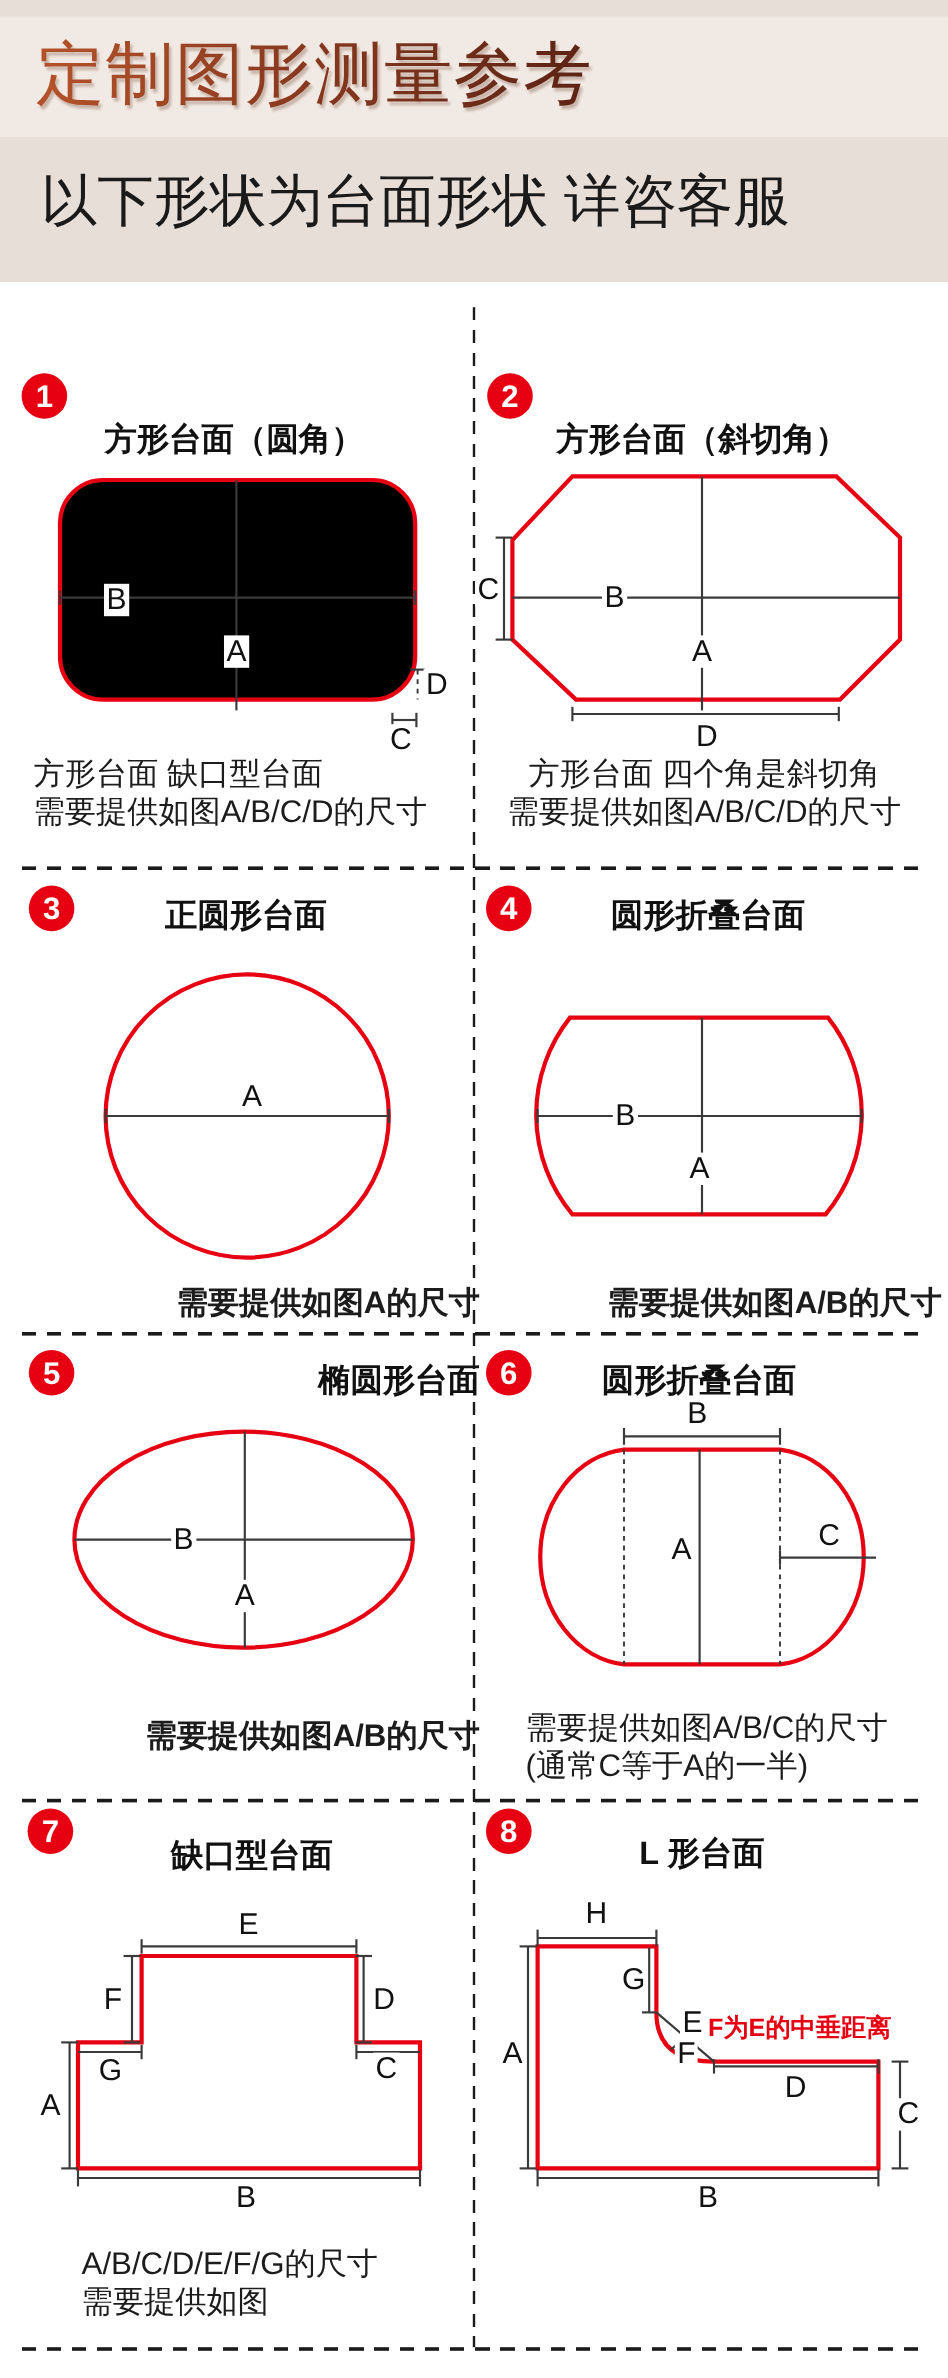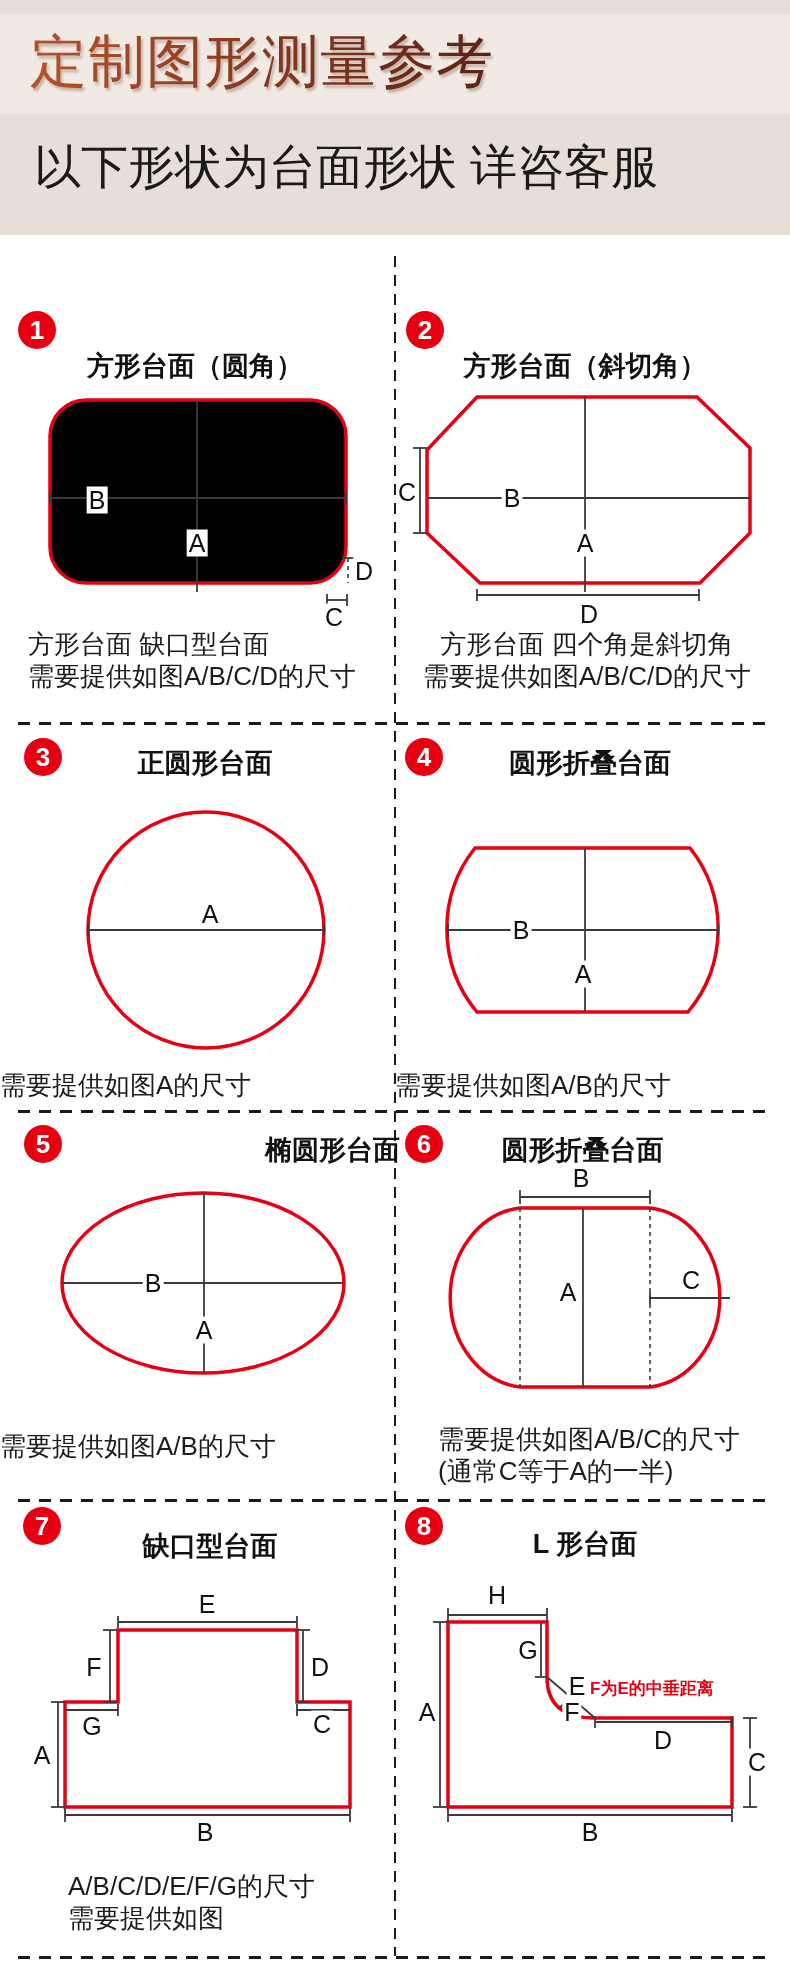--- a/index.html
+++ b/index.html
@@ -20,22 +20,22 @@
     background:repeating-linear-gradient(180deg,#1a1a1a 0 11px,transparent 11px 19px);}
   
   .section{position:absolute;}
   .badge{position:absolute;width:38px;height:38px;border-radius:50%;background:#e60012;
     color:#fff;font-weight:bold;font-size:26px;display:flex;align-items:center;justify-content:center;line-height:1;}
   .sec-title{position:absolute;font-size:27px;font-weight:bold;color:#111;text-align:center;white-space:nowrap;}
   .diagram{position:absolute;left:0;top:0;}
   .dim{position:absolute;font-size:25px;color:#111;line-height:1;background:#fff;padding:1px 2px;
     transform:translate(-50%,-50%);white-space:nowrap;}
   .desc{position:absolute;font-size:26px;color:#1c1c1c;line-height:32px;white-space:nowrap;}
-  .desc.center{text-align:left;}
-  .note-red{position:absolute;font-size:17px;font-weight:bold;color:#e60012;white-space:nowrap;line-height:1;}
+  .desc.center{text-align:right;font-weight:bold;}
+  .note-red{position:absolute;font-size:21px;font-weight:bold;color:#e60012;white-space:nowrap;line-height:1;}
   svg path,svg line,svg circle,svg ellipse{fill:none;}
   .red-shape{stroke:#e60012;stroke-width:3.5;}
   .mline{stroke:#3a3a3a;stroke-width:1.8;}
   .mdash{stroke:#3a3a3a;stroke-width:1.6;stroke-dasharray:4 4;}
 </style>
 </head>
 <body>
 
 <div id="page">
 

